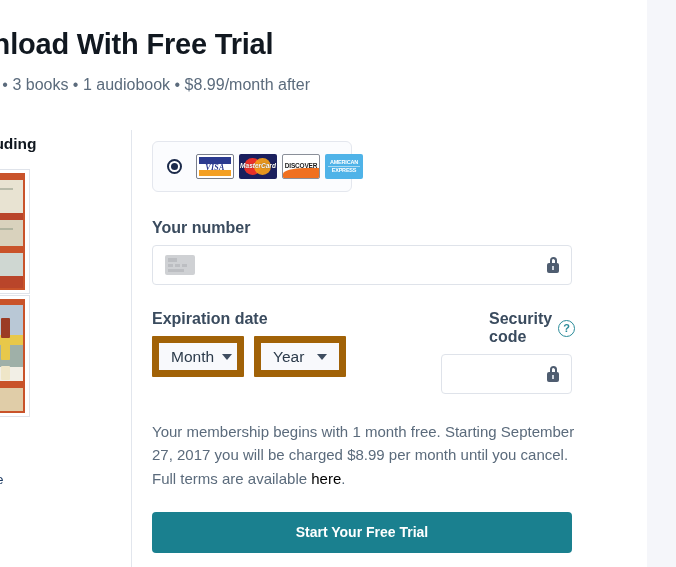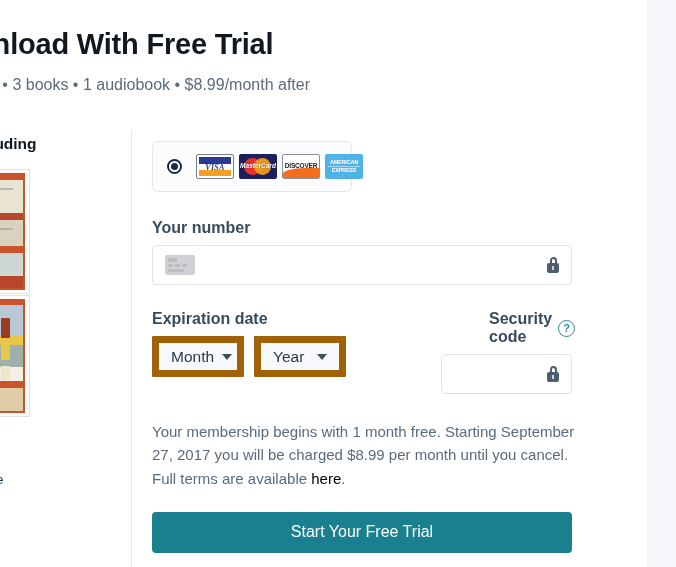--- a/index.html
+++ b/index.html
@@ -431,22 +431,22 @@
   #terms-link { color: #000000; text-decoration: none; cursor: pointer; }
 
   
   #cta-button {
     margin-top: 22px;
     width: 420px;
     height: 41px;
     background: #1a808f;
     border-radius: 4px;
     color: #ffffff;
-    font-size: 16px;
-    font-weight: normal;
+    font-size: 14px;
+    font-weight: bold;
     display: flex;
     align-items: center;
     justify-content: center;
     cursor: pointer;
     border: none;
     font-family: "Liberation Sans", sans-serif;
   }
   #secure-row {
     margin-top: 16px;
     width: 420px;

